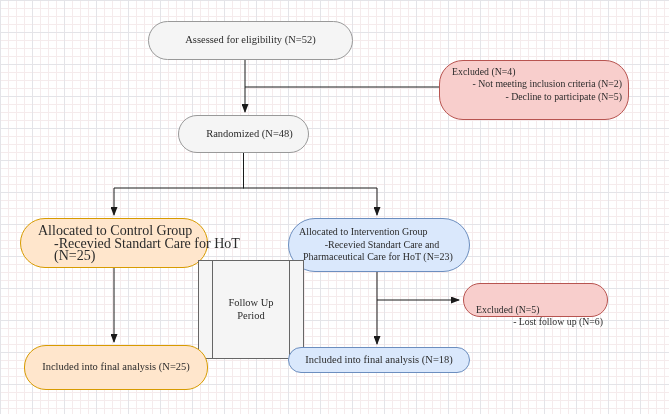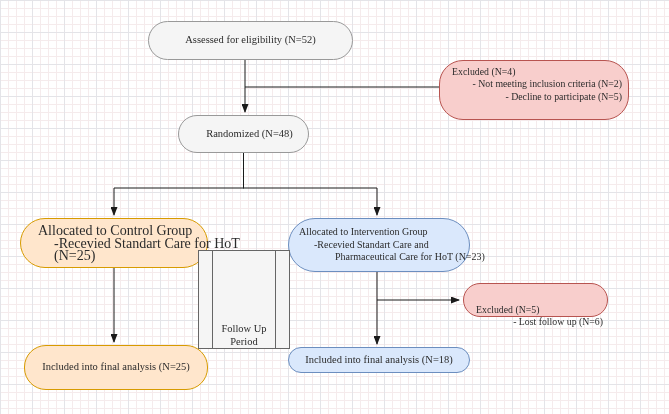--- a/index.html
+++ b/index.html
@@ -42,36 +42,36 @@
   .blue{background:#dae8fc;border-color:#6c8ebf;}
 
   .assessed{left:148px;top:21px;width:205px;height:39px;border-radius:19.5px;}
   .excluded-top{left:439px;top:60px;width:190px;height:60px;border-radius:24px;
     padding:5px 6px 17px 12px;font-size:9.8px;line-height:12.3px;white-space:nowrap;}
   .randomized{left:178px;top:115px;width:131px;height:38px;border-radius:19px;padding-left:12px;}
   .alloc-control{left:20px;top:218px;width:188px;height:50px;border-radius:25px;
     padding:6px 6px 0 17px;font-size:14px;line-height:12.5px;white-space:nowrap;}
   .alloc-intervention{left:288px;top:218px;width:182px;height:54px;border-radius:27px;
     padding:7px 4px 0 10px;font-size:10px;line-height:12.5px;white-space:nowrap;}
-  .followup{left:198px;top:250px;width:92px;height:99px;border-color:#666666;align-items:flex-end;}
+  .followup{left:198px;top:260px;width:106px;height:99px;border-color:#666666;}
   .followup .inner-line{
     position:absolute;top:0;bottom:0;width:0;border-left:1px solid #666666;
   }
   .followup .inner-left{left:13px;}
   .followup .inner-right{right:13px;}
   .excluded-mid{left:463px;top:283px;width:145px;height:34px;border-radius:17px;
     padding:20px 4px 0 12px;font-size:9.8px;line-height:12.3px;white-space:nowrap;}
   .included-control{left:24px;top:345px;width:184px;height:45px;border-radius:22px;}
   .included-intervention{left:288px;top:347px;width:182px;height:26px;border-radius:21px;}
 
   .ln{display:block;}
   .indent-a{text-align:right;}
   .indent-b{margin-left:16px;}
-  .indent-c{margin-left:15px;}
-  .indent-d{margin-left:36px;}
+  .indent-c{text-align:center;}
+  .indent-d{margin-left:4px;}
 </style>
 </head>
 <body>
 
 <div class="canvas">
 
   <svg class="connectors" viewBox="0 0 669 414" xmlns="http://www.w3.org/2000/svg">
     <defs>
       <marker id="arr" markerUnits="userSpaceOnUse" markerWidth="9" markerHeight="7" refX="8" refY="3.5" orient="auto">
         <path d="M0,0 L9,3.5 L0,7 Z" fill="#1a1a1a"></path>

